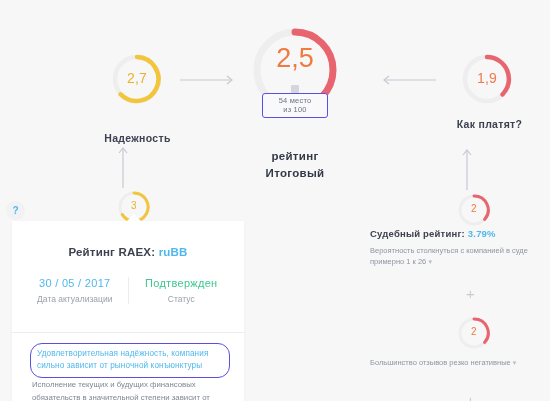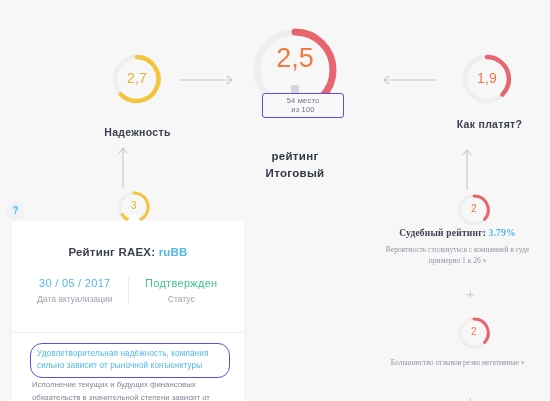--- a/index.html
+++ b/index.html
@@ -46,31 +46,31 @@
   .g-court .gval { color: #f07a3f; }
   .g-people { left: 457px; top: 316px; }
   .g-people .gval { color: #f07a3f; }
 
   
   .cap {
     position: absolute; text-align: center;
     font-size: 10.5px; font-weight: bold; color: #3c4250;
     letter-spacing: 0.3px;
   }
-  .cap-left  { left: 60px;  top: 126px; width: 155px; }
+  .cap-left  { left: 60px;  top: 132px; width: 155px; }
   .cap-right { left: 412px; top: 118px; width: 155px; }
   .cap-main  {
     left: 230px; top: 148px; width: 130px;
     font-size: 11.5px; line-height: 17px; color: #333a47;
   }
 
   
   .badge {
     position: absolute; left: 262px; top: 93px;
-    width: 82px; padding: 2px 0 3px;
+    width: 66px; padding: 2px 0 3px;
     border: 1.5px solid #5b4fe0; border-radius: 3px;
     background: #f9f9fb;
     text-align: center; font-size: 7.5px; line-height: 9px;
     color: #6d7384; letter-spacing: 0.2px;
   }
   .badge-nub {
     position: absolute; left: 291px; top: 85px;
     width: 8px; height: 8px; background: #d4d6dd; border-radius: 1px;
   }
 
@@ -127,21 +127,21 @@
     padding: 4px 6px 5px;
     font-size: 8.2px; line-height: 12px; color: #4eb8ec;
     letter-spacing: 0.1px;
   }
   .card-desc {
     position: absolute; left: 20px; top: 158px; width: 200px;
     font-size: 7.8px; line-height: 12.5px; color: #7f8694;
   }
 
   
-  .rblock { position: absolute; width: 175px; left: 370px; text-align: center; font-family: Liberation Serif, serif; }
+  .rblock { position: absolute; width: 175px; left: 370px; text-align: left; }
   .rb-court  { top: 228px; }
   .rb-people { top: 351px; }
   .rb-title {
     font-size: 9.5px; font-weight: bold; color: #3c4250; letter-spacing: 0.2px;
   }
   .rb-title .accent { color: #4eb8ec; }
   .rb-sub {
     margin-top: 6px; font-size: 7.5px; line-height: 11px; color: #8f95a2;
   }
   .caret { color: #b9bdc7; font-size: 7px; }

